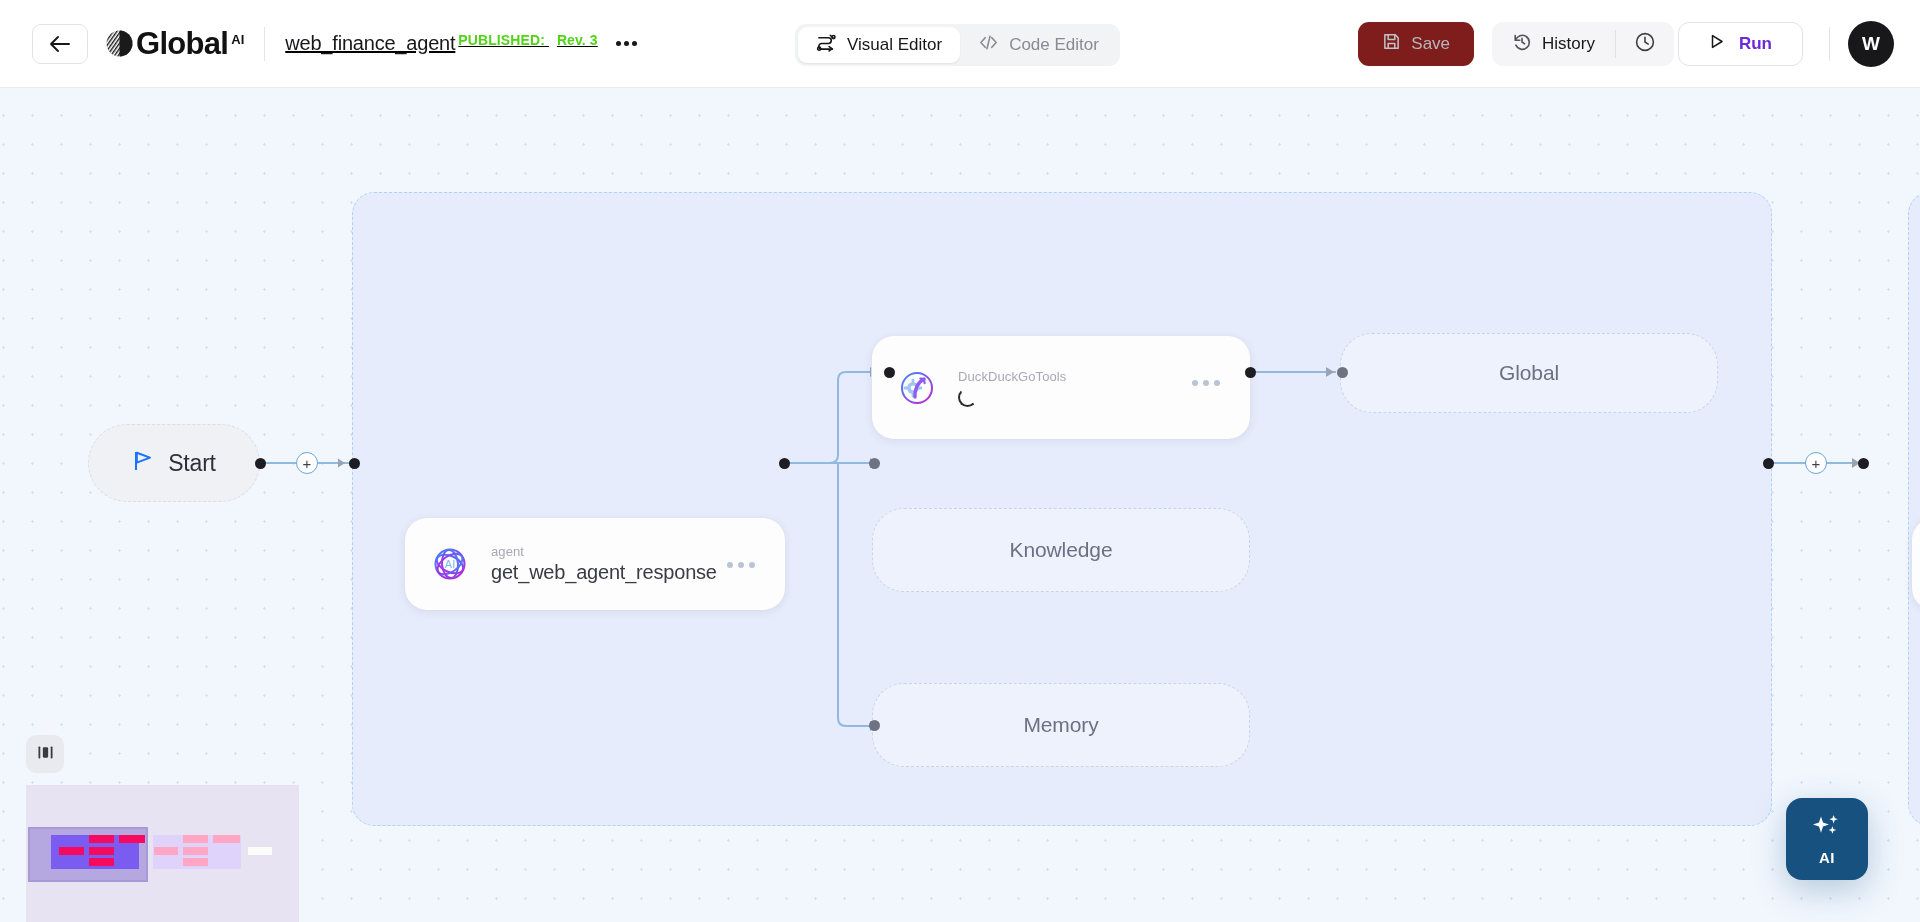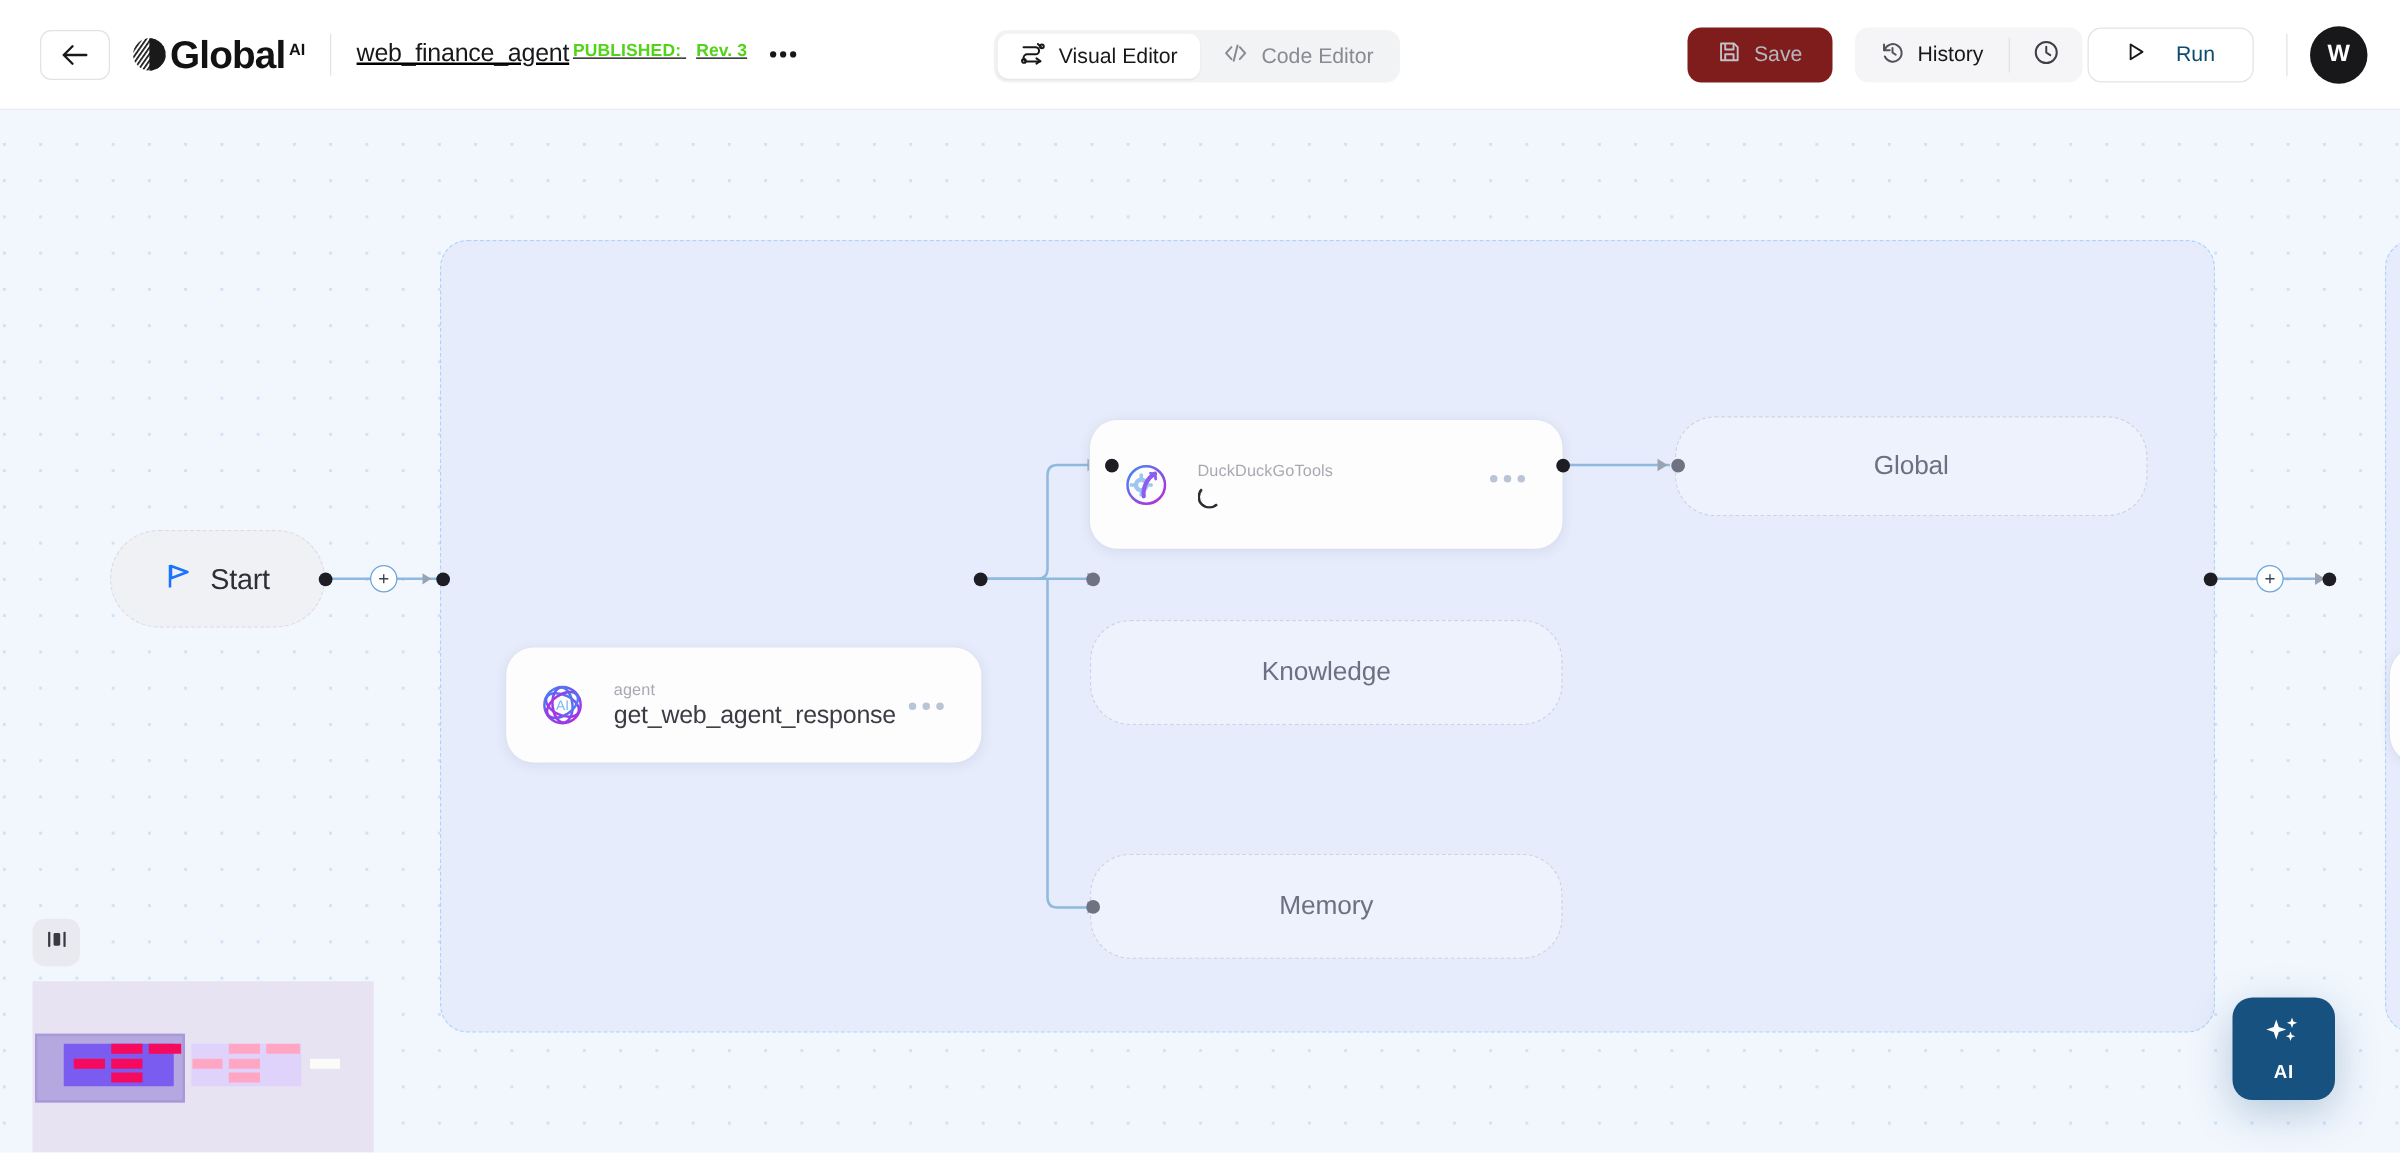--- a/index.html
+++ b/index.html
@@ -79,22 +79,22 @@
 
   .hist-group {
     margin-left: 18px; height: 44px; display:flex; align-items:center;
     background:#f5f5f7; border-radius: 11px; overflow:hidden;
   }
   .hist-btn { height:44px; display:flex; align-items:center; gap:10px; padding: 0 20px; font-size:17px; color:#18181b; cursor:pointer; }
   .vsep { width:1px; height:28px; background:#e2e2e6; }
   .clock-btn { height:44px; width:58px; display:flex; align-items:center; justify-content:center; cursor:pointer; }
   .run-btn {
     height:44px; padding: 0 30px; border-radius: 11px; background:#fff;
-    border:1px solid #e3e3e6; display:flex; align-items:center; gap:24px;
-    font-size:17px; color:#0c4a6e; cursor:pointer; margin-left: 4px;
+    border:1px solid #e3e3e6; display:flex; align-items:center; gap:14px;
+    font-size:17px; color:#6d28d9; cursor:pointer; margin-left: 4px; font-weight: bold;
   }
   .end-sep { width:1px; height:34px; background:#e4e4e7; margin: 0 18px 0 26px; }
   .avatar {
     width:46px; height:46px; border-radius:50%; background:#18181b; color:#fff;
     display:flex; align-items:center; justify-content:center;
     font-size:19px; font-weight:600; margin-right:26px; cursor:pointer;
   }
 
   
   .canvas {
@@ -417,21 +417,21 @@
       </span>
     </div>
     <div class="handle" style="left:884px; top:279px;"></div>
     <div class="handle" style="left:1245px; top:279px;"></div>
 
     <div class="node node-slot" style="left:1340px; top:245px; width:378px; height:80px;">
       <span class="lbl">Global</span>
     </div>
     <div class="handle grey" style="left:1337px; top:279px;"></div>
 
-    <div class="node node-slot" style="left:872px; top:408px; width:378px; height:84px;">
+    <div class="node node-slot" style="left:872px; top:420px; width:378px; height:84px;">
       <span class="lbl">Knowledge</span>
     </div>
     <div class="handle grey" style="left:869px; top:370px;"></div>
 
     <div class="node node-slot" style="left:872px; top:595px; width:378px; height:84px;">
       <span class="lbl">Memory</span>
     </div>
     <div class="handle grey" style="left:869px; top:632px;"></div>
 
     <div class="handle" style="left:1763px; top:370px;"></div>

